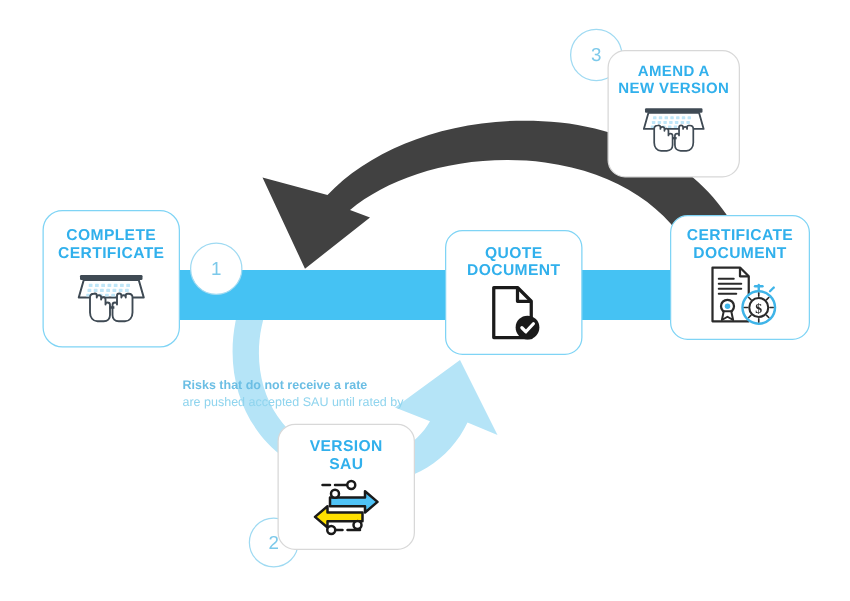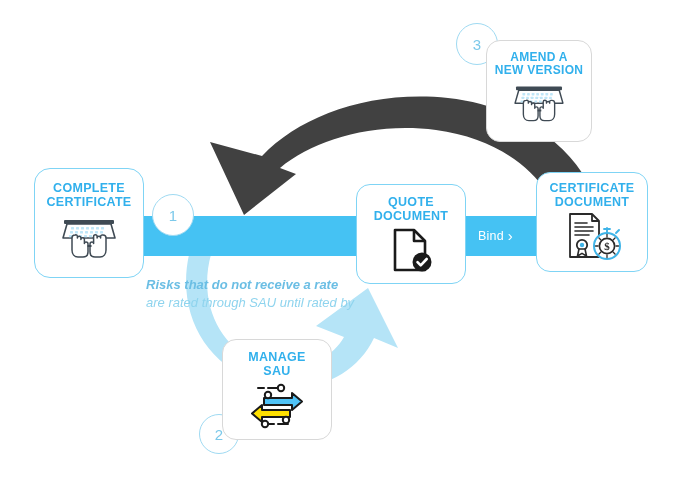--- a/index.html
+++ b/index.html
@@ -136,27 +136,26 @@
     z-index: 8;
   }
   #step-badge-1 { left: 152px; top: 194px; width: 42px; height: 42px; }
   #step-badge-2 { left: 199px; top: 414px; width: 40px; height: 40px; }
   #step-badge-3 { left: 456px; top: 23px; width: 42px; height: 42px; }
 
   
   #sau-note {
     position: absolute;
     left: 146px;
-    top: 276px;
+    top: 302px;
     width: 270px;
     z-index: 8;
-    font-size: 13px;
+    font-size: 10px;
     line-height: 1.42;
     color: #8FD4EE;
-    font-style: italic;
   }
   #sau-note .note-line-strong {
     color: #6BBEE4;
     font-weight: bold;
   }
   #sau-note .note-line { display: block; }
 
   .z-arrow-dark { z-index: 5; }
   .z-arrow-light { z-index: 2; }
 </style>
@@ -185,27 +184,24 @@
              C 370 90, 300 116, 262 156
              L 210 142
              L 244 215
              L 296 174
              L 280 168
              C 314 140, 372 122, 436 130
              C 512 140, 560 188, 562 238 Z" fill="#414141"></path>
   </svg>
 
 
-  <div class="bar-label" id="label-bind">
-    <span>Bind</span><span class="chev">›</span>
-  </div>
 
   <div id="sau-note">
     <span class="note-line note-line-strong">Risks that do not receive a rate</span>
-    <span class="note-line">are rated through SAU until rated by</span>
+    <span class="note-line">are pushed accepted SAU until rated by</span>
   </div>
 
   <div class="card" id="card-complete-application">
     <div class="card-title">COMPLETE
 CERTIFICATE</div>
     <svg class="card-icon" width="62" height="50" viewBox="0 0 62 50">
       <rect x="6" y="5" width="50" height="4" rx="1" fill="#3F4A54"></rect>
       <path d="M9 9 h44 l4 14 h-52 Z" fill="#ffffff" stroke="#3F4A54" stroke-width="1.6" stroke-linejoin="round"></path>
       <g fill="#BFE6F8">
         <rect x="13" y="12" width="3" height="2.6" rx=".5"></rect>
@@ -312,21 +308,21 @@
         <rect x="36" y="20" width="3" height="2.2" rx=".5"></rect>
         <rect x="41" y="20" width="3" height="2.2" rx=".5"></rect>
       </g>
       <path d="M17 20 c-2 0 -3 1.4 -3 3 v12 c0 4 2.4 7 6 7 h5 c3 0 5 -2 5 -5 v-8 c0 -1.4 -1.2 -2 -2 -2 c-.8 0 -1.6 .6 -1.6 1.6 v-4 c0 -1.2 -1 -1.8 -1.8 -1.8 c-.9 0 -1.7 .6 -1.7 1.8 v-1.6 c0 -1.2 -1 -1.8 -1.8 -1.8 c-.9 0 -1.7 .6 -1.7 1.8 v-1.4 c0 -1.3 -.8 -1.8 -1.4 -1.8 Z" fill="#ffffff" stroke="#3F4A54" stroke-width="1.5" stroke-linejoin="round"></path>
       <path d="M45 20 c2 0 3 1.4 3 3 v12 c0 4 -2.4 7 -6 7 h-5 c-3 0 -5 -2 -5 -5 v-8 c0 -1.4 1.2 -2 2 -2 c.8 0 1.6 .6 1.6 1.6 v-7 c0 -1.2 1 -1.8 1.8 -1.8 c.9 0 1.7 .6 1.7 1.8 v1.4 c0 -1.2 1 -1.8 1.8 -1.8 c.9 0 1.7 .6 1.7 1.8 v-1.2 c0 -1.3 .8 -1.8 1.4 -1.8 Z" fill="#ffffff" stroke="#3F4A54" stroke-width="1.5" stroke-linejoin="round"></path>
       <rect x="29.5" y="30" width="4" height="2" fill="#3F4A54"></rect>
     </svg>
   </div>
 
   <div class="card" id="card-manage-sau">
-    <div class="card-title">MANAGE
+    <div class="card-title">VERSION
 SAU</div>
     <svg class="card-icon" width="66" height="50" viewBox="0 0 66 50">
       <g stroke="#1A1A1A" stroke-width="2" stroke-linecap="round" fill="none">
         <line x1="14" y1="8" x2="20" y2="8"></line>
         <line x1="24" y1="8" x2="34" y2="8"></line>
       </g>
       <circle cx="37" cy="8" r="3.2" fill="#ffffff" stroke="#1A1A1A" stroke-width="2"></circle>
       <path d="M20 18 h28 v-5 l10 8.5 l-10 8.5 v-5 h-28 Z" fill="#4FC3F7" stroke="#1A1A1A" stroke-width="2" stroke-linejoin="round"></path>
       <circle cx="24" cy="15" r="3.2" fill="#ffffff" stroke="#1A1A1A" stroke-width="2"></circle>
       <path d="M46 30 h-28 v-5 l-10 8.5 l10 8.5 v-5 h28 Z" fill="#FFE000" stroke="#1A1A1A" stroke-width="2" stroke-linejoin="round"></path>

